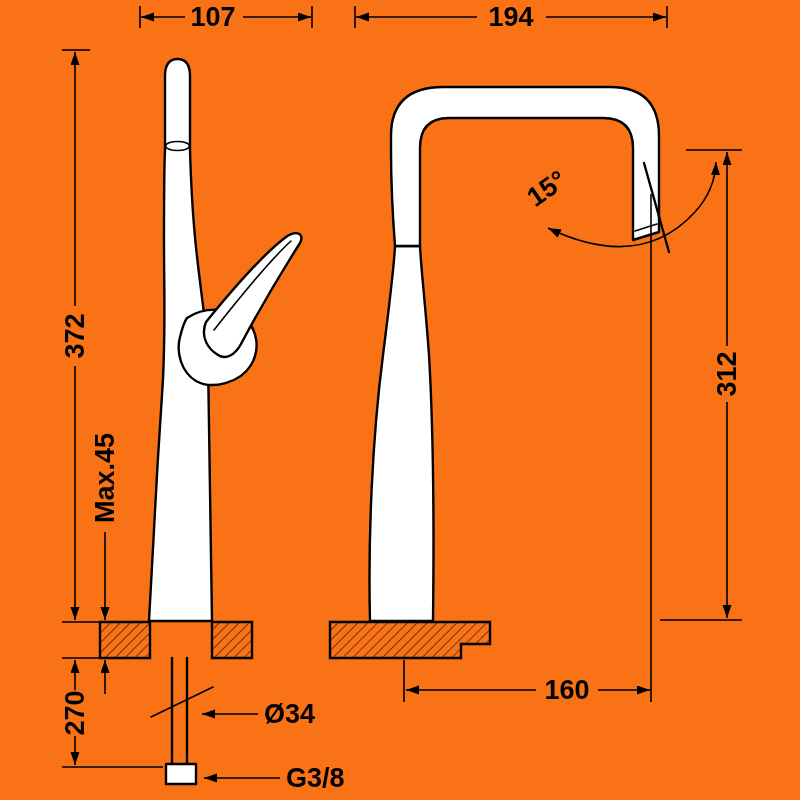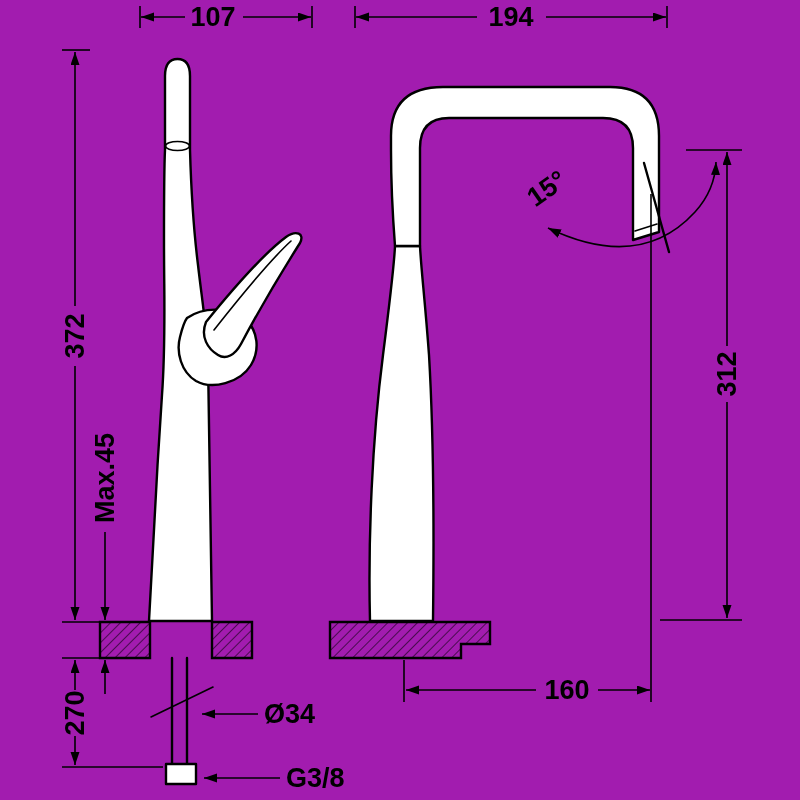--- a/index.html
+++ b/index.html
@@ -1,16 +1,16 @@
 <!DOCTYPE html>
 <html><head>
 <meta charset="utf-8">
 <style>
   html,body{margin:0;padding:0;background:#ffffff;}
-  .canvas{width:800px;height:800px;position:relative;background:#a21caf;overflow:hidden;}
+  .canvas{width:800px;height:800px;position:relative;background:#f97316;overflow:hidden;}
   svg{display:block;}
   .obj{fill:none;stroke:#000;stroke-width:2.4;stroke-linejoin:round;stroke-linecap:round;}
   .objfill{fill:#fff;stroke:#000;stroke-width:2.4;stroke-linejoin:round;}
   .thin{fill:none;stroke:#000;stroke-width:1.6;stroke-linecap:butt;}
   .detail{fill:none;stroke:#000;stroke-width:1.6;stroke-linecap:round;}
   .hatchbox{fill:url(#hatch);stroke:#000;stroke-width:2.4;stroke-linejoin:miter;}
   .dim{font-family:"Liberation Sans",sans-serif;font-size:27px;font-weight:600;fill:#000;}
 </style>
 </head>
 <body>

